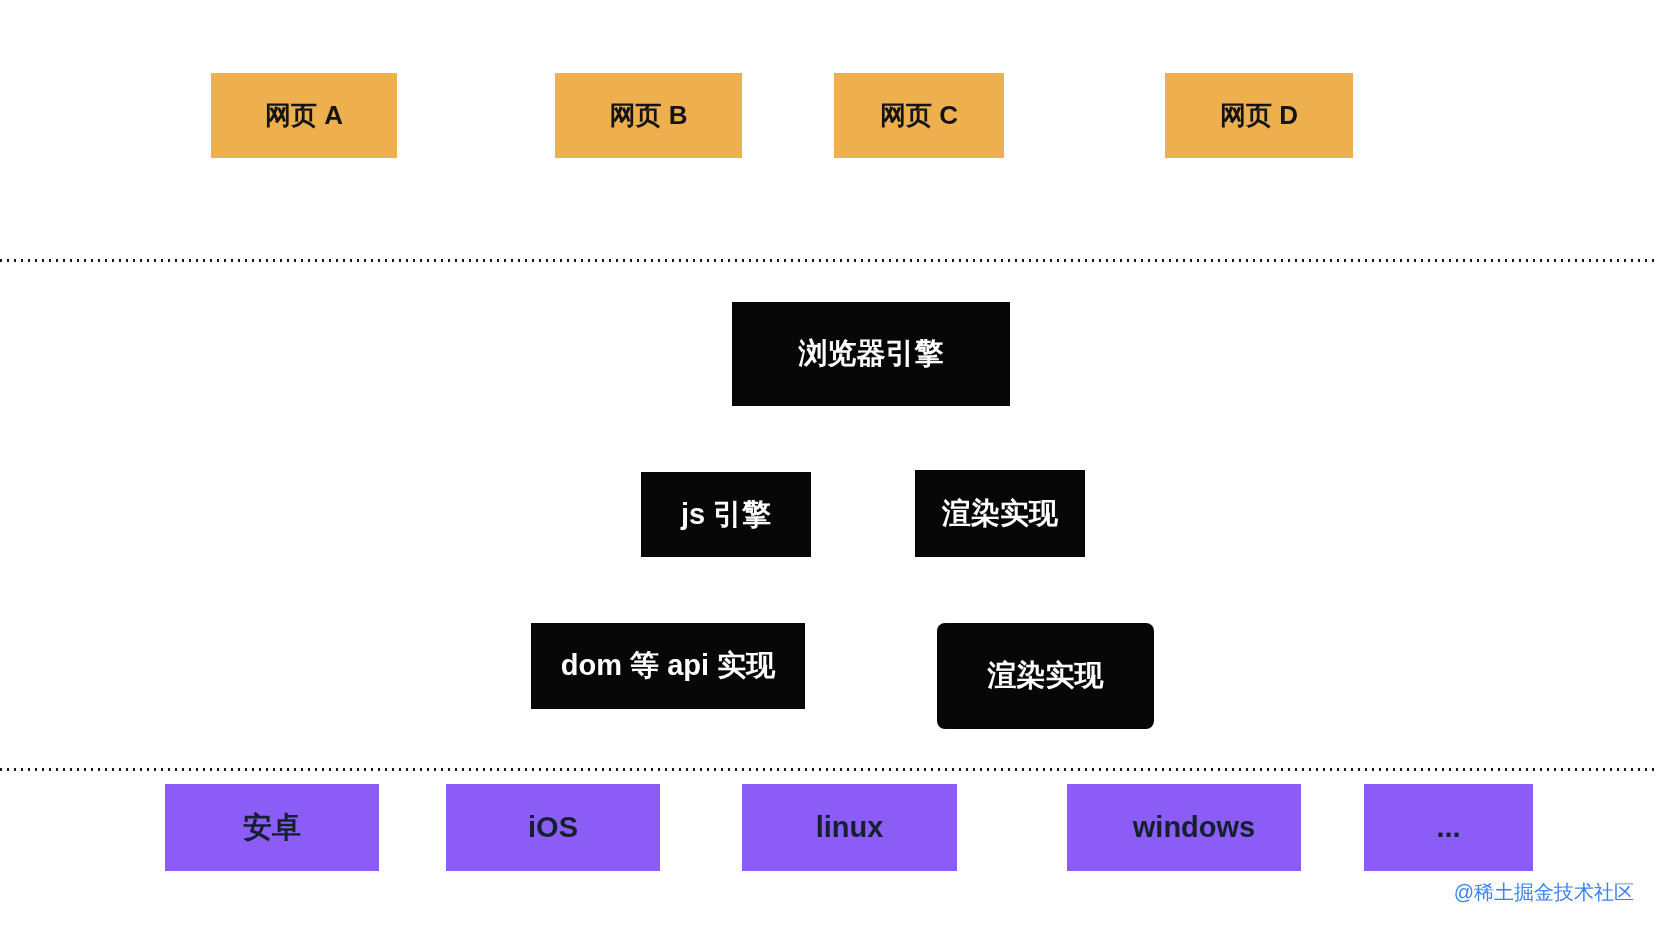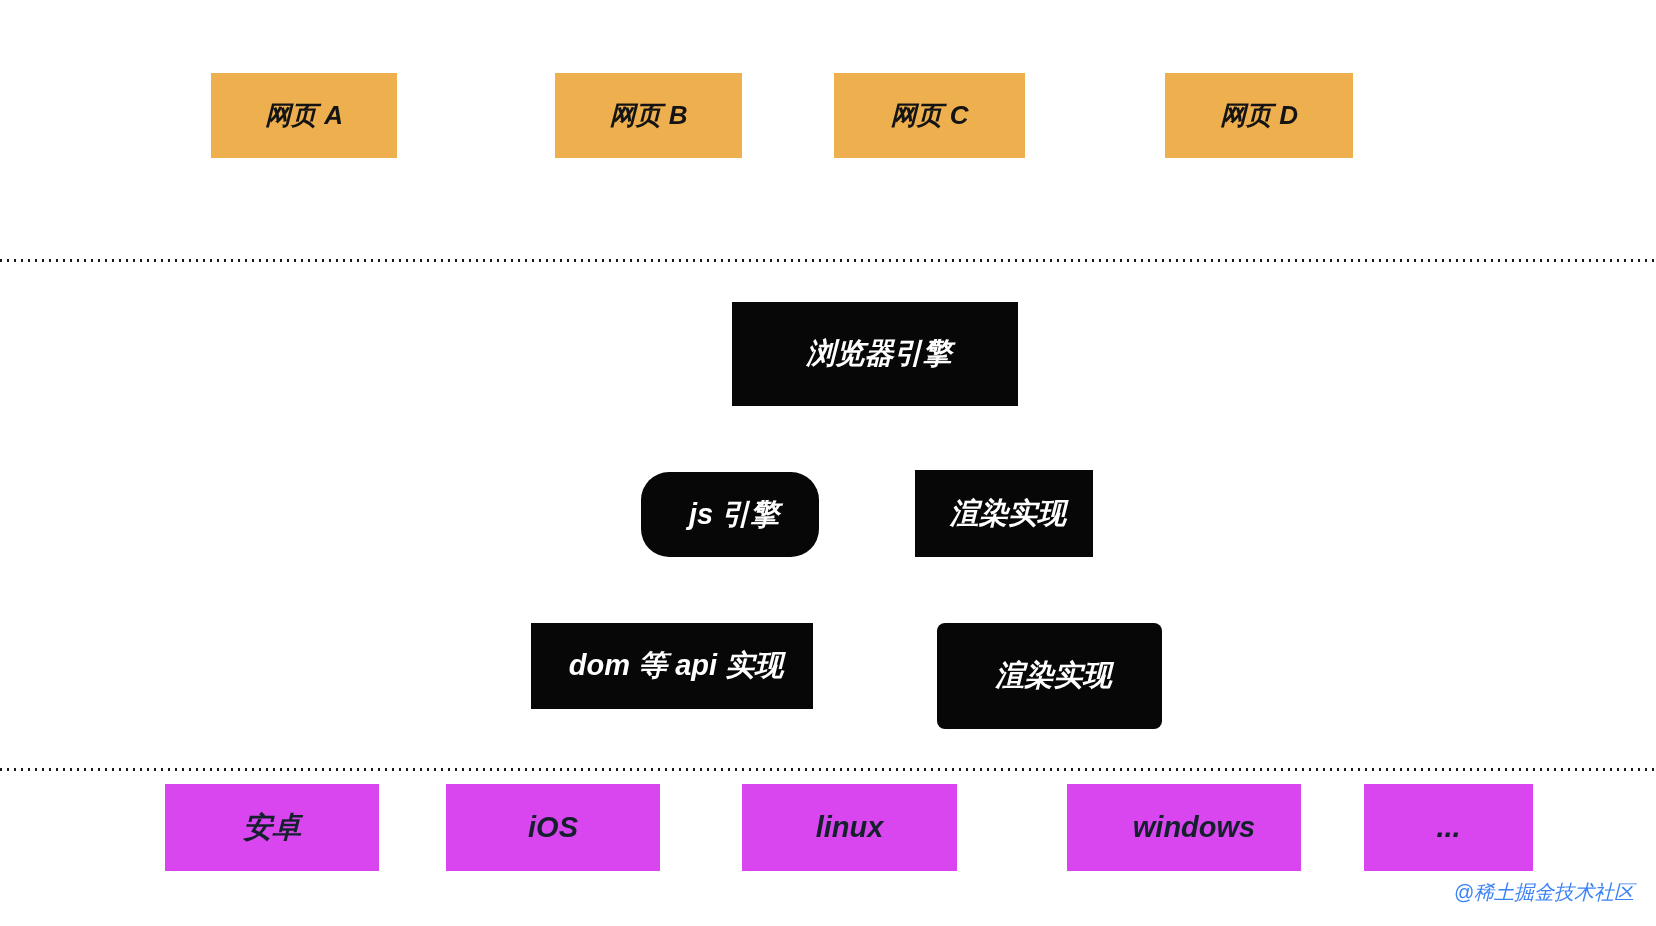--- a/index.html
+++ b/index.html
@@ -7,44 +7,42 @@
     padding: 0;
     background: #ffffff;
     font-family: "Liberation Sans", "DejaVu Sans", sans-serif;
   }
   .canvas {
     position: relative;
     width: 1656px;
     height: 926px;
     background: #ffffff;
     overflow: hidden;
-    font-style: italic;
   }
   .box {
     position: absolute;
     display: flex;
     align-items: center;
     justify-content: center;
     font-weight: bold;
     text-align: center;
     white-space: nowrap;
   }
   .box.orange {
     background: #EEB04F;
     color: #141414;
     font-size: 26px;
   }
   .box.black {
     background: #070707;
     color: #ffffff;
     font-size: 29px;
-    padding-left: 8px;
   }
   .box.blue {
-    background: #d946ef;
+    background: #8b5cf6;
     color: #14202c;
     font-size: 29px;
   }
   .dotted-line {
     position: absolute;
     left: 0;
     width: 1656px;
     height: 3px;
     background-image: repeating-linear-gradient(90deg, #1a1a1a 0px, #1a1a1a 2.5px, transparent 2.5px, transparent 7px);
   }
@@ -57,28 +55,28 @@
     white-space: nowrap;
   }
 </style>
 </head>
 <body>
 
 <div class="canvas">
 
   <div class="box orange" style="left:211px; top:73px; width:186px; height:85px;">网页 A</div>
   <div class="box orange" style="left:531px; top:73px; width:187px; height:85px;margin-left:24px;">网页 B</div>
-  <div class="box orange" style="left:834px; top:73px; width:191px; height:85px;">网页 C</div>
+  <div class="box orange" style="left:834px; top:73px; width:170px; height:85px;">网页 C</div>
   <div class="box orange" style="left:1165px; top:73px; width:188px; height:85px;">网页 D</div>
 
   <div class="dotted-line" style="top:259px;"></div>
 
   <div class="box black" style="left:732px; top:302px; width:278px; height:104px;">浏览器引擎</div>
 
-  <div class="box black" style="left:641px; top:472px; width:170px; height:85px;border-radius:28px;">js 引擎</div>
+  <div class="box black" style="left:641px; top:472px; width:170px; height:85px;">js 引擎</div>
   <div class="box black" style="left:915px; top:470px; width:170px; height:87px;">渲染实现</div>
 
   <div class="box black" style="left:531px; top:623px; width:274px; height:86px;">dom 等 api 实现</div>
   <div class="box black" style="left:937px; top:623px; width:217px; height:106px;border-radius:8px;">渲染实现</div>
 
   <div class="dotted-line" style="top:768px;"></div>
 
   <div class="box blue" style="left:165px; top:784px; width:214px; height:87px;">安卓</div>
   <div class="box blue" style="left:446px; top:784px; width:214px; height:87px;">iOS</div>
   <div class="box blue" style="left:742px; top:784px; width:215px; height:87px;">linux</div>

